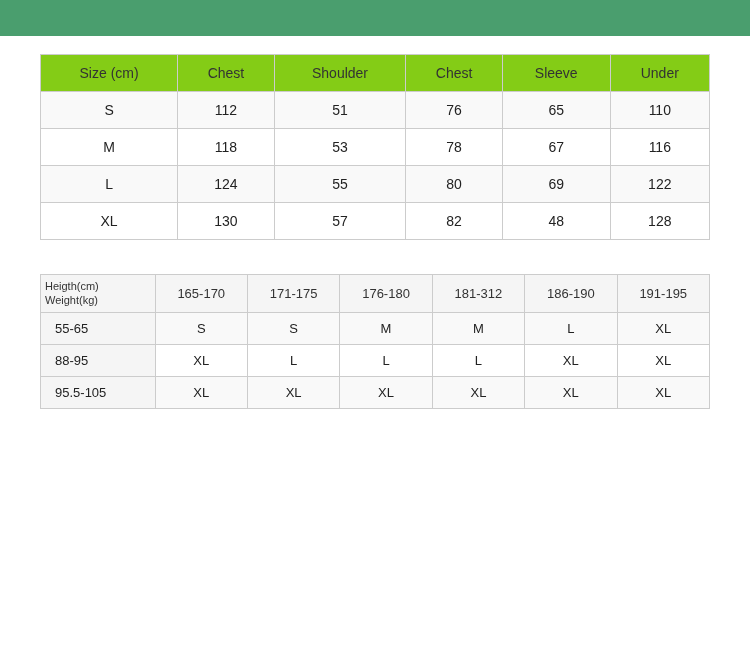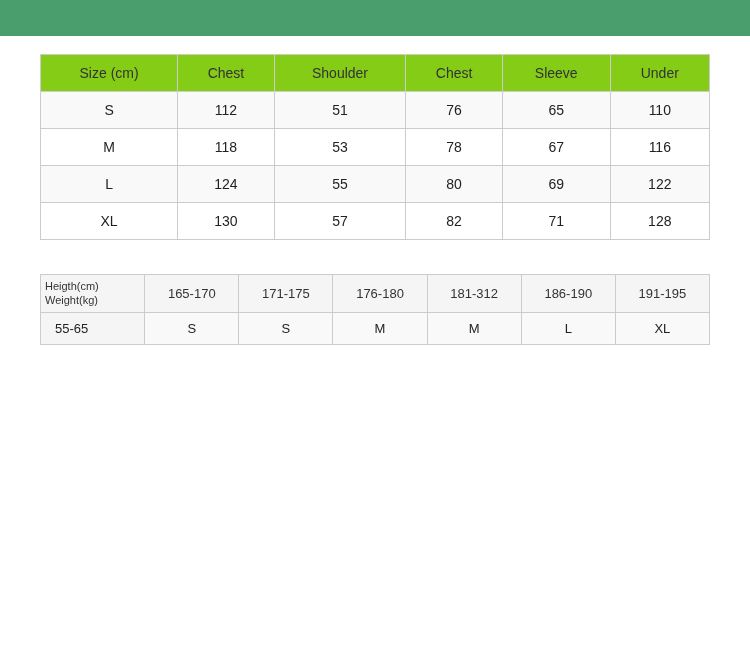--- a/index.html
+++ b/index.html
@@ -146,21 +146,21 @@
           <td>55</td>
           <td>80</td>
           <td>69</td>
           <td>122</td>
         </tr>
         <tr>
           <td>XL</td>
           <td>130</td>
           <td>57</td>
           <td>82</td>
-          <td>71</td>
+          <td>48</td>
           <td>128</td>
         </tr>
       </tbody>
   </table>
   <div class="note"></div>
 </div>
 
 <div class="section2">
   <table class="wh-table">
     <thead>
@@ -177,15 +177,33 @@
     <tbody>
     <tr>
           <td>55-65</td>
           <td>S</td>
           <td>S</td>
           <td>M</td>
           <td>M</td>
           <td>L</td>
           <td>XL</td>
         </tr>
+        <tr>
+          <td>88-95</td>
+          <td>XL</td>
+          <td>L</td>
+          <td>L</td>
+          <td>L</td>
+          <td>XL</td>
+          <td>XL</td>
+        </tr>
+        <tr>
+          <td>95.5-105</td>
+          <td>XL</td>
+          <td>XL</td>
+          <td>XL</td>
+          <td>XL</td>
+          <td>XL</td>
+          <td>XL</td>
+        </tr>
       </tbody>
   </table>
 </div>
 
 </body></html>

